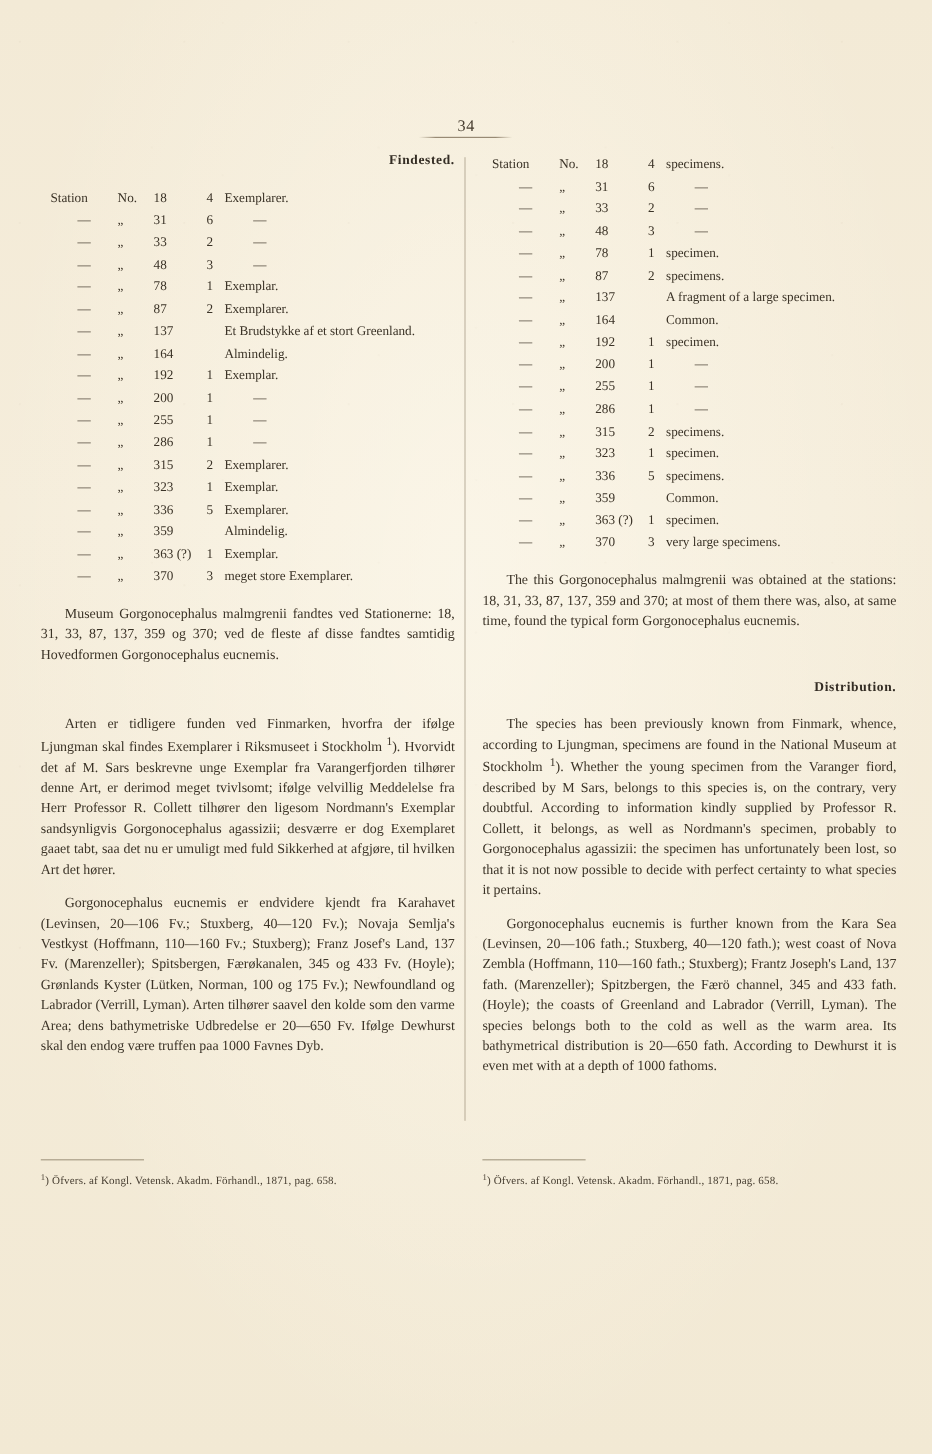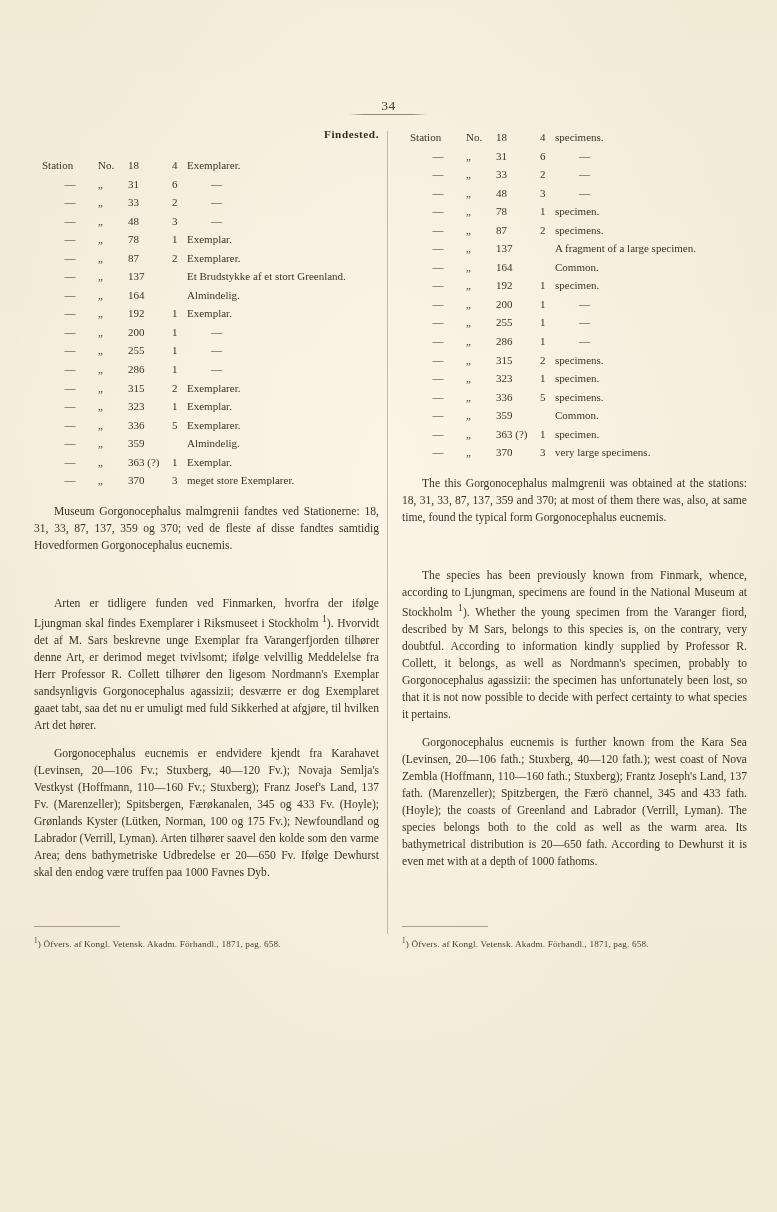--- a/index.html
+++ b/index.html
@@ -117,21 +117,21 @@
   .ital { }
 
   .block-gap-lg { height: 30px; }
 
   
   .sec2 { margin-top: 0; }
 
   
   .footnote-wrap {
     position: absolute;
-    top: 926px;
+    top: 966px;
     width: 345px;
   }
   .footnote-left  { left: 34px; }
   .footnote-right { left: 402px; }
   .fn-rule {
     width: 86px;
     height: 1px;
     background: rgba(120,106,82,0.6);
     margin: 0 0 9px 0;
   }
@@ -451,20 +451,21 @@
           </tr>
         </tbody>
     </table>
 
     <div style="height:13px"></div>
 
     <p class="body"><span>The this </span><span class="ital">Gorgonocephalus malmgrenii</span><span> was obtained at the stations: 18, 31, 33, 87, 137, 359 and 370; at most of them there was, also, at same time, found the typical form </span><span class="ital">Gorgonocephalus eucnemis</span><span>.</span></p>
 
     <div class="block-gap-lg"></div>
 
+    <div class="sec-head sec2">Distribution.</div>
 
     <p class="body"><span>The species has been previously known from Finmark, whence, according to Ljungman, specimens are found in the National Museum at Stockholm </span><sup>1</sup><span>). Whether the young specimen from the Varanger fiord, described by M Sars, belongs to this species is, on the contrary, very doubtful. According to information kindly supplied by Professor R. Collett, it belongs, as well as Nordmann's specimen, probably to </span><span class="ital">Gorgonocephalus agassizii</span><span>: the specimen has unfortunately been lost, so that it is not now possible to decide with perfect certainty to what species it pertains.</span></p>
 
     <p class="body"><span class="ital">Gorgonocephalus eucnemis</span><span> is further known from the Kara Sea (Levinsen, 20—106 fath.; Stuxberg, 40—120 fath.); west coast of Nova Zembla (Hoffmann, 110—160 fath.; Stuxberg); Frantz Joseph's Land, 137 fath. (Marenzeller); Spitzbergen, the Færö channel, 345 and 433 fath. (Hoyle); the coasts of Greenland and Labrador (Verrill, Lyman). The species belongs both to the cold as well as the warm area. Its bathymetrical distribution is 20—650 fath. According to Dewhurst it is even met with at a depth of 1000 fathoms.</span></p>
 
   </div>
 
   <div class="footnote-wrap footnote-left">
     <div class="fn-rule"></div>
     <div class="fn-text"><sup>1</sup><span>) Öfvers. af Kongl. Vetensk. Akadm. Förhandl., 1871, pag. 658.</span></div>

